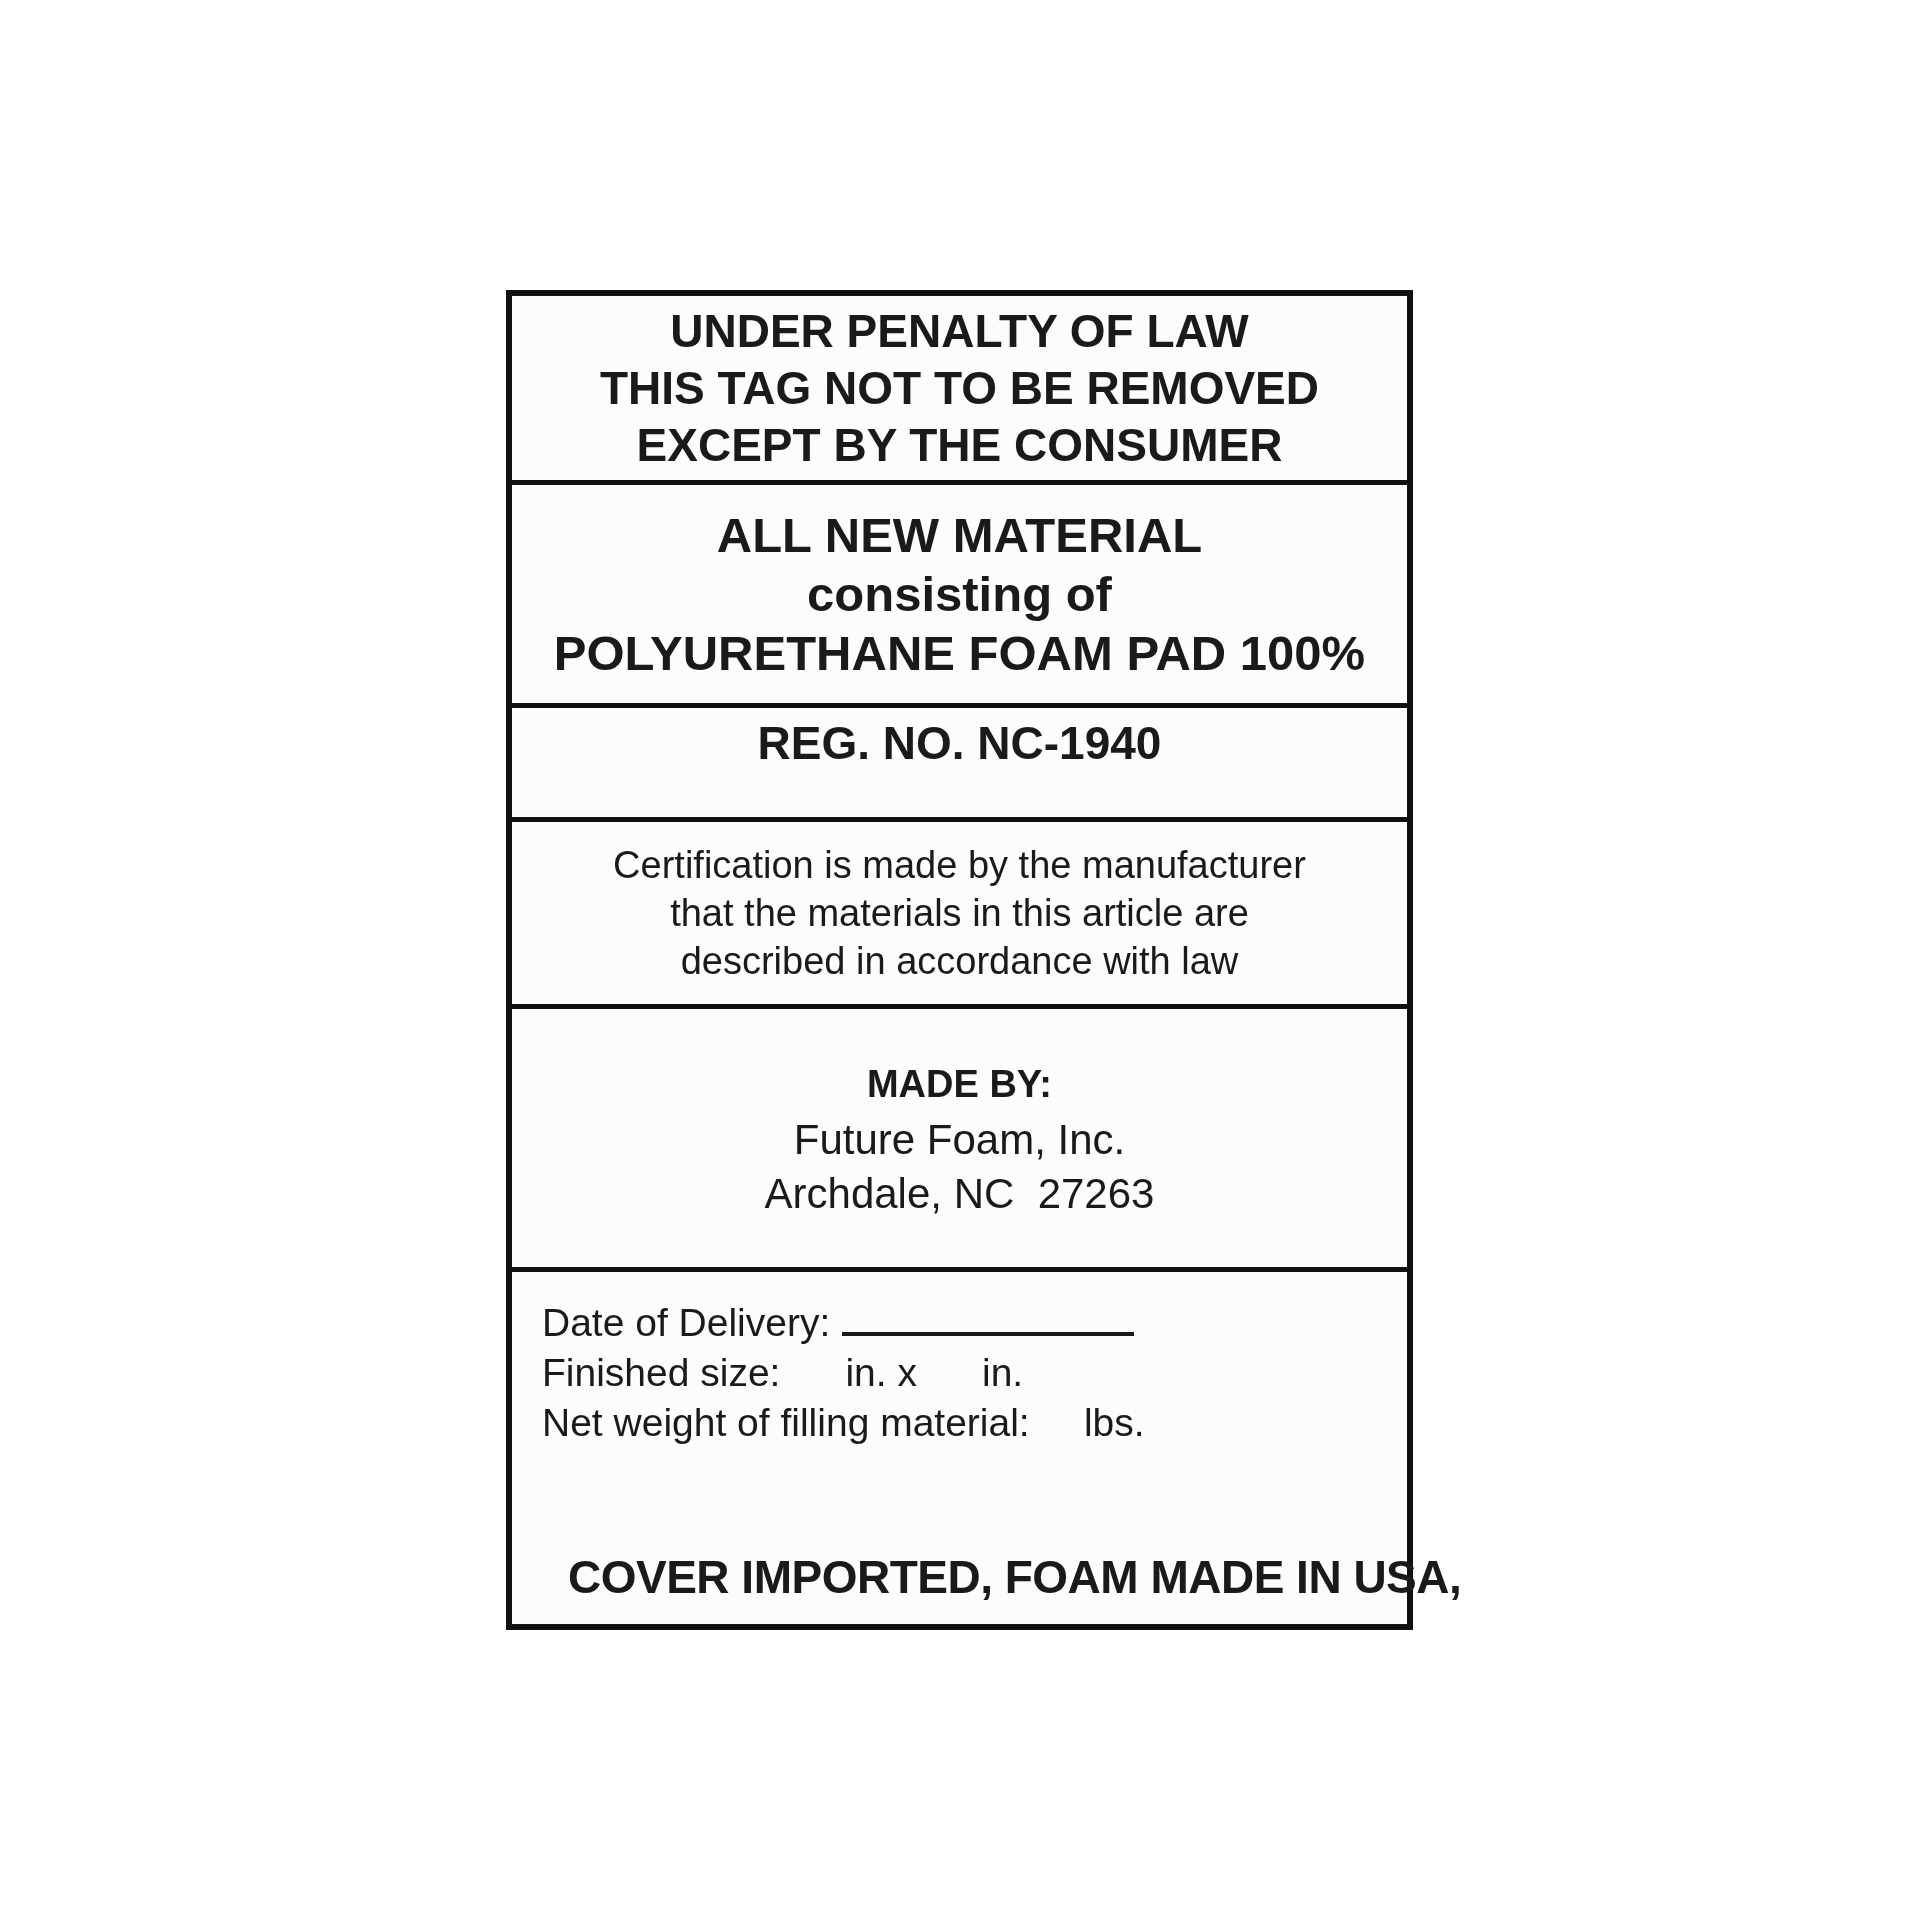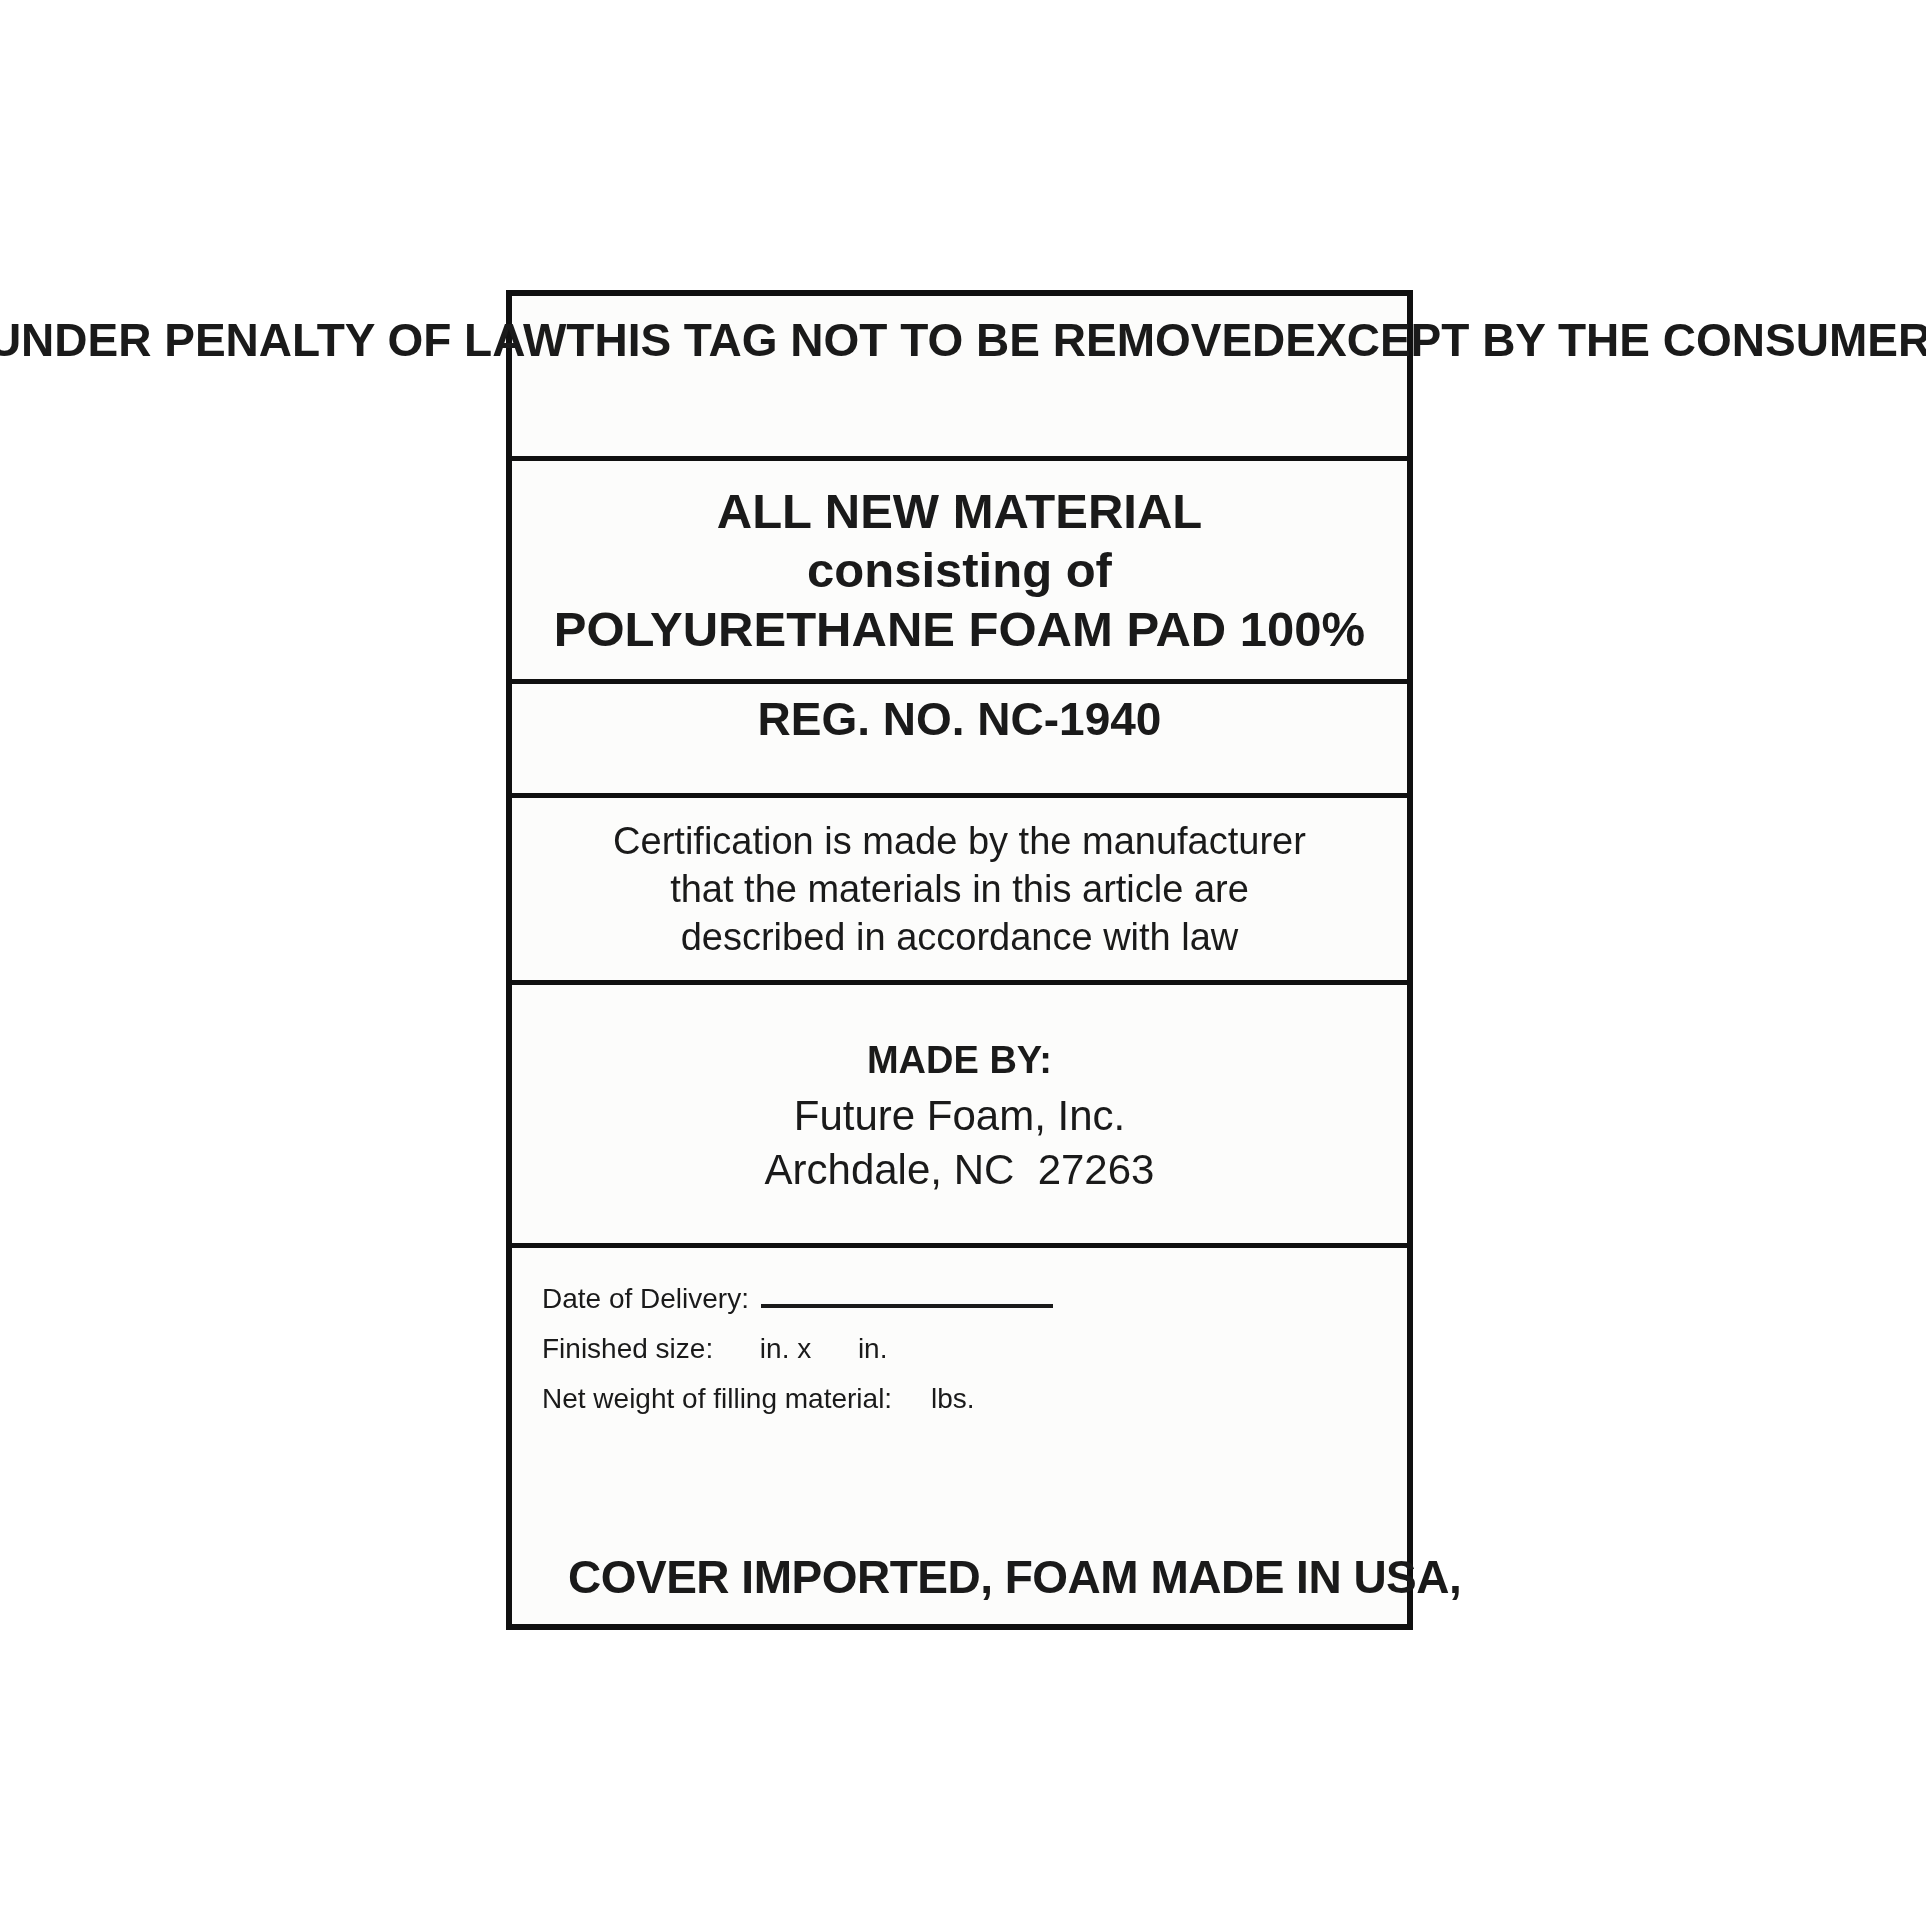--- a/index.html
+++ b/index.html
@@ -40,25 +40,25 @@
   }
   .bold-line {
     font-weight: bold;
     font-size: 46px;
     line-height: 57px;
     letter-spacing: 0px;
     white-space: nowrap;
   }
   
   .sec-penalty {
-    height: 165px;
+    height: 189px;
     display: flex;
-    flex-direction: row;
+    flex-direction: column;
     justify-content: center;
-    padding-top: 16px;
+    padding-top: 0;
   }
   
   .sec-material {
     height: 223px;
     display: flex;
     flex-direction: column;
     justify-content: center;
   }
   .sec-material .bold-line {
     font-size: 49px;
@@ -106,21 +106,21 @@
   
   .sec-details {
     flex: 1;
     display: flex;
     flex-direction: column;
     text-align: left;
     padding: 26px 20px 18px 30px;
   }
   .details-line {
     font-weight: normal;
-    font-size: 28px;
+    font-size: 39px;
     line-height: 50px;
     white-space: pre-wrap;
   }
   .blank-line {
     display: inline-block;
     width: 292px;
     border-bottom: 4px solid #1a1a1a;
     margin-left: 12px;
   }
   .footer-block {

